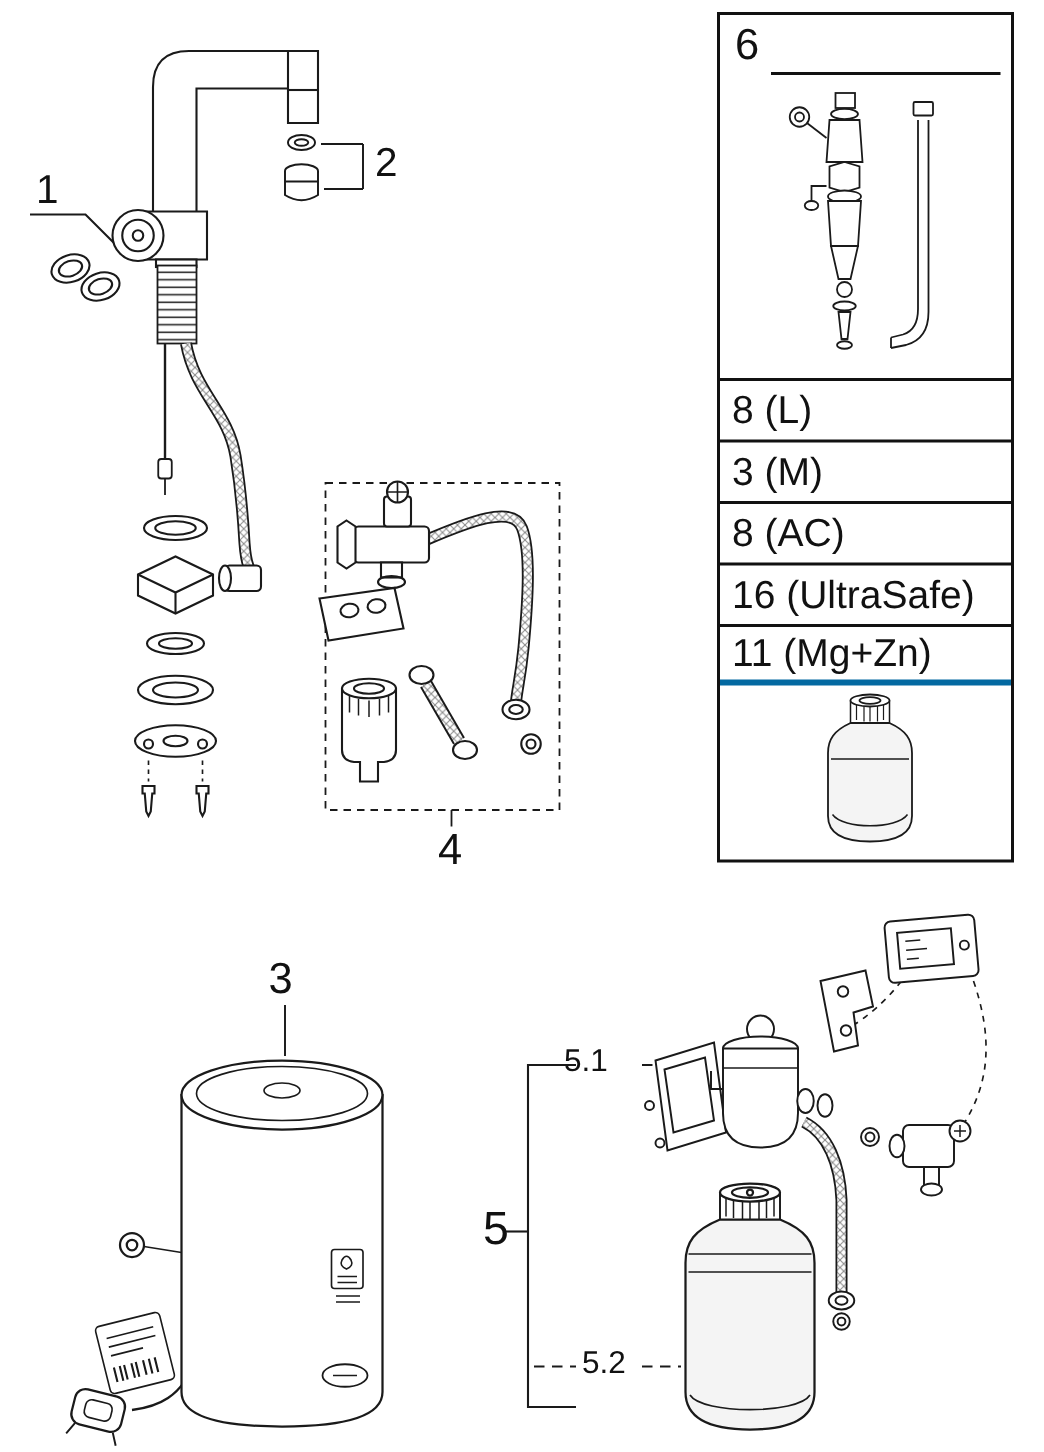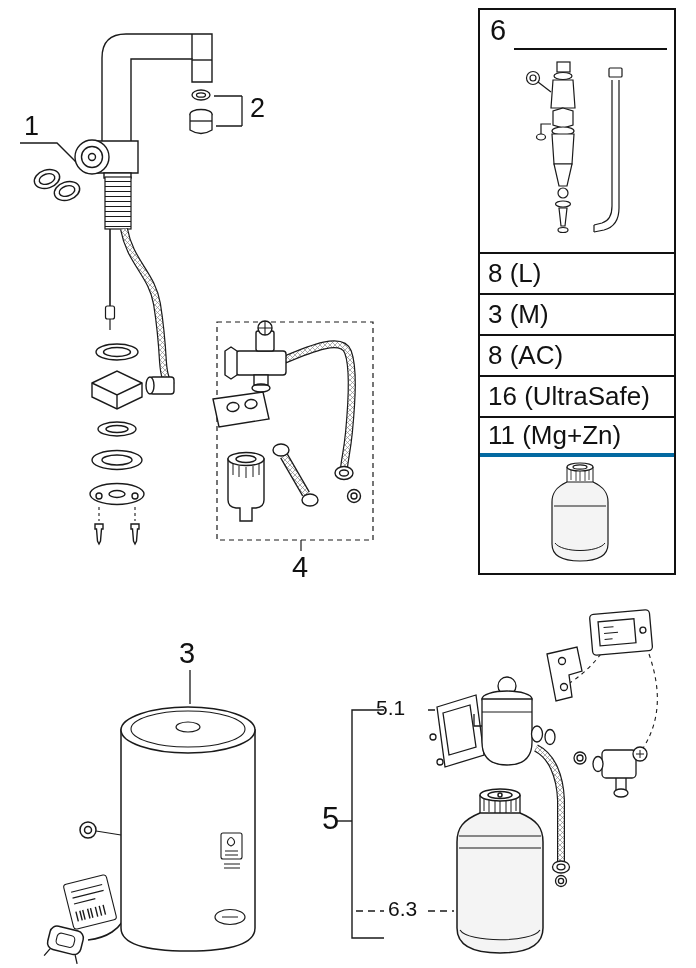--- a/index.html
+++ b/index.html
@@ -252,21 +252,21 @@
       <path d="M555,543 C562,553 598,553 605,543" stroke-width="1" fill="none"></path>
     </g>
   </svg>
 
   <div class="callout c1">1</div>
   <div class="callout c2">2</div>
   <div class="callout c3">3</div>
   <div class="callout c4">4</div>
   <div class="callout c5">5</div>
   <div class="callout small c51">5.1</div>
-  <div class="callout small c52">6.3</div>
+  <div class="callout small c52">5.2</div>
 
   <div class="panel">
     <div class="panel-header">
       <span class="c6">6</span>
       <span class="rule"></span>
     </div>
     <div class="rows">
       <div class="row">
           <span>8 (L)</span>
         </div>

